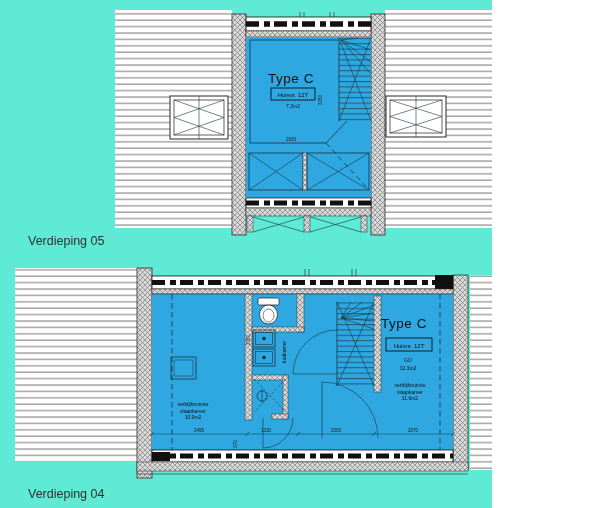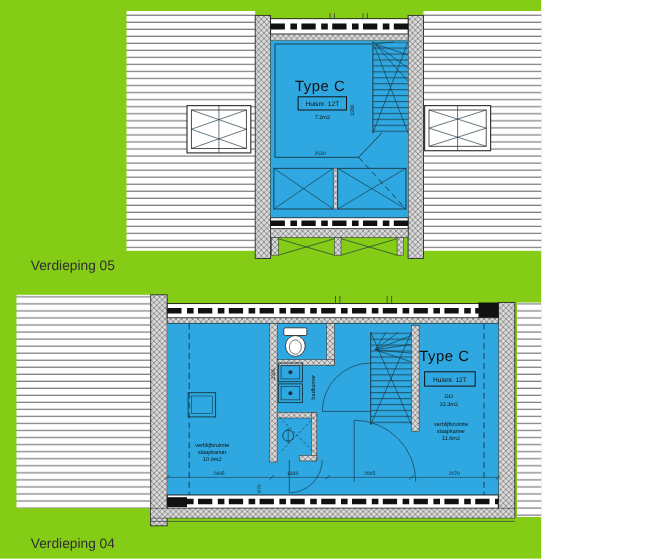--- a/index.html
+++ b/index.html
@@ -1,16 +1,16 @@
 <!DOCTYPE html>
 <html><head>
 <meta charset="utf-8">
 <style>
   html,body{margin:0;padding:0;background:#ffffff;}
-  .canvas{position:relative;width:492px;height:508px;background:#84cc16;overflow:hidden;
+  .canvas{position:relative;width:492px;height:508px;background:#5eead4;overflow:hidden;
           font-family:"Liberation Sans", sans-serif;}
   svg{position:absolute;left:0;top:0;}
   svg text{fill:#111; font-family:"Liberation Sans", sans-serif;}
   .t-title{font-size:13.5px; letter-spacing:.5px;}
   .t-med{font-size:6px;}
   .t-sm{font-size:5px;}
   .t-dim{font-size:4.6px; fill:#1c1c1c;}
   .t-floor{font-size:12.5px; fill:#2f2f2f;}
   .ln{stroke:#17323f; stroke-width:0.8; fill:none;}
   .ln-thin{stroke:#17323f; stroke-width:0.6; fill:none;}

